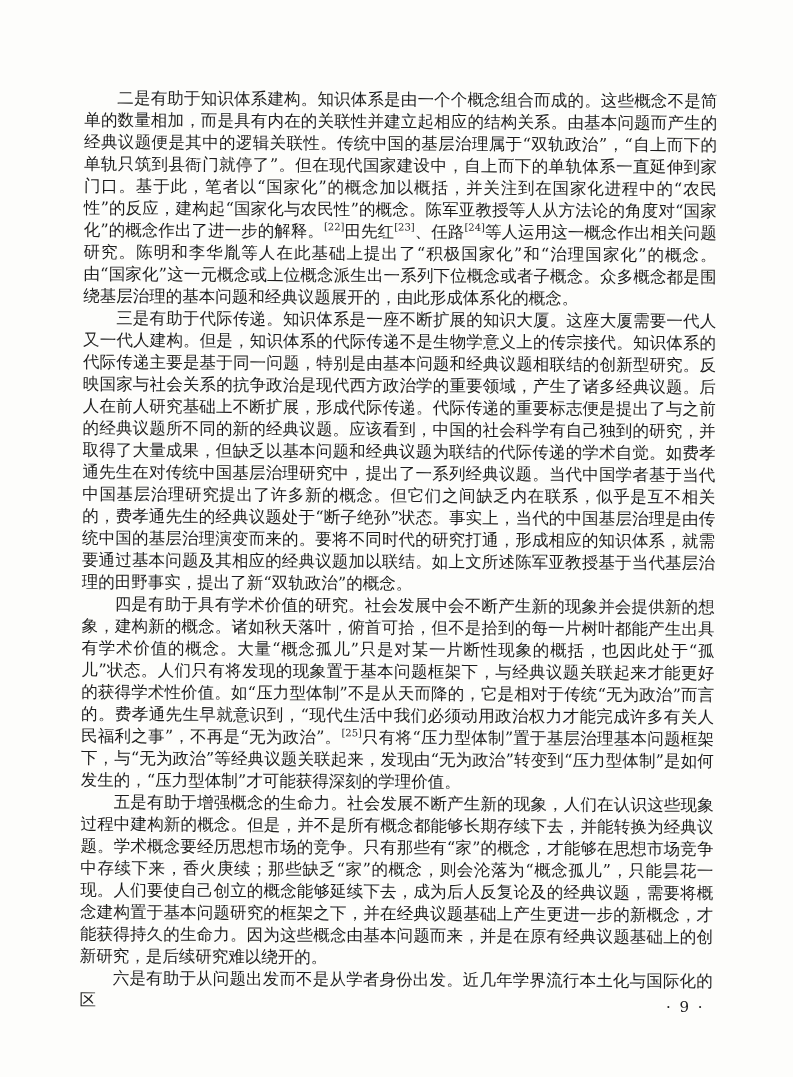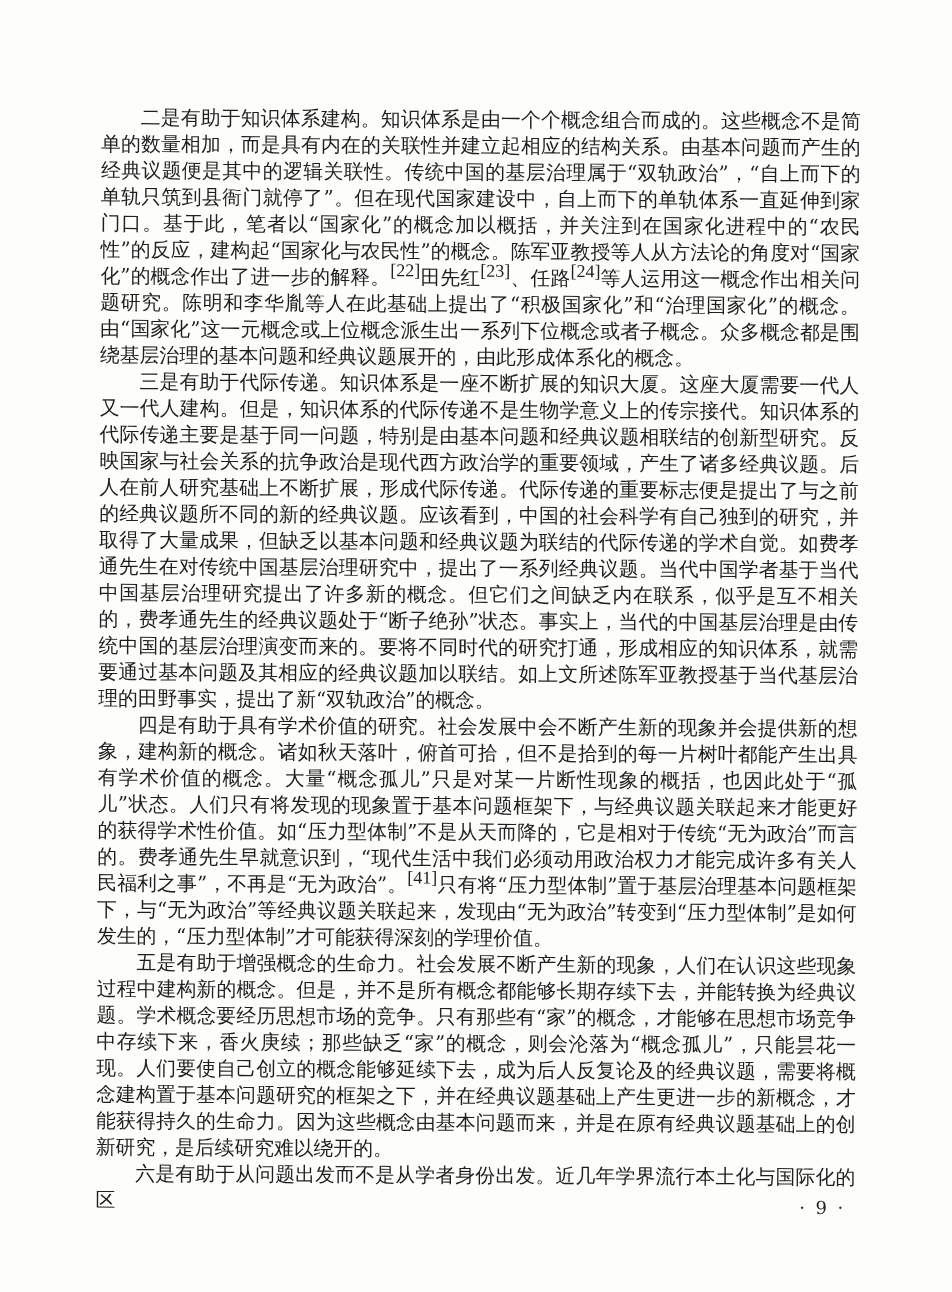--- a/index.html
+++ b/index.html
@@ -32,41 +32,40 @@
     transform: rotate(0.3deg);
     transform-origin: 50% 50%;
   }
   .para {
     margin: 0;
     padding: 0;
     text-indent: 2em;
     word-break: normal;
   }
   sup.ref {
-    font-size: 15px;
+    font-size: 10px;
     line-height: 0;
     vertical-align: super;
     letter-spacing: 0;
-    font-family: Liberation Serif, serif;
   }
   .page-number {
     position: absolute;
     left: 666px;
     top: 998px;
     font-size: 15px;
     color: #222;
     letter-spacing: 2px;
     white-space: nowrap;
   }
 </style>
 </head>
 <body>
 
 <div class="page">
   <div class="text-block">
     <p class="para">二是有助于知识体系建构。知识体系是由一个个概念组合而成的。这些概念不是简单的数量相加，而是具有内在的关联性并建立起相应的结构关系。由基本问题而产生的经典议题便是其中的逻辑关联性。传统中国的基层治理属于“双轨政治”，“自上而下的单轨只筑到县衙门就停了”。但在现代国家建设中，自上而下的单轨体系一直延伸到家门口。基于此，笔者以“国家化”的概念加以概括，并关注到在国家化进程中的“农民性”的反应，建构起“国家化与农民性”的概念。陈军亚教授等人从方法论的角度对“国家化”的概念作出了进一步的解释。<sup class="ref">[22]</sup>田先红<sup class="ref">[23]</sup>、任路<sup class="ref">[24]</sup>等人运用这一概念作出相关问题研究。陈明和李华胤等人在此基础上提出了“积极国家化”和“治理国家化”的概念。由“国家化”这一元概念或上位概念派生出一系列下位概念或者子概念。众多概念都是围绕基层治理的基本问题和经典议题展开的，由此形成体系化的概念。</p>
     <p class="para">三是有助于代际传递。知识体系是一座不断扩展的知识大厦。这座大厦需要一代人又一代人建构。但是，知识体系的代际传递不是生物学意义上的传宗接代。知识体系的代际传递主要是基于同一问题，特别是由基本问题和经典议题相联结的创新型研究。反映国家与社会关系的抗争政治是现代西方政治学的重要领域，产生了诸多经典议题。后人在前人研究基础上不断扩展，形成代际传递。代际传递的重要标志便是提出了与之前的经典议题所不同的新的经典议题。应该看到，中国的社会科学有自己独到的研究，并取得了大量成果，但缺乏以基本问题和经典议题为联结的代际传递的学术自觉。如费孝通先生在对传统中国基层治理研究中，提出了一系列经典议题。当代中国学者基于当代中国基层治理研究提出了许多新的概念。但它们之间缺乏内在联系，似乎是互不相关的，费孝通先生的经典议题处于“断子绝孙”状态。事实上，当代的中国基层治理是由传统中国的基层治理演变而来的。要将不同时代的研究打通，形成相应的知识体系，就需要通过基本问题及其相应的经典议题加以联结。如上文所述陈军亚教授基于当代基层治理的田野事实，提出了新“双轨政治”的概念。</p>
-    <p class="para">四是有助于具有学术价值的研究。社会发展中会不断产生新的现象并会提供新的想象，建构新的概念。诸如秋天落叶，俯首可拾，但不是拾到的每一片树叶都能产生出具有学术价值的概念。大量“概念孤儿”只是对某一片断性现象的概括，也因此处于“孤儿”状态。人们只有将发现的现象置于基本问题框架下，与经典议题关联起来才能更好的获得学术性价值。如“压力型体制”不是从天而降的，它是相对于传统“无为政治”而言的。费孝通先生早就意识到，“现代生活中我们必须动用政治权力才能完成许多有关人民福利之事”，不再是“无为政治”。<sup class="ref">[41]</sup>只有将“压力型体制”置于基层治理基本问题框架下，与“无为政治”等经典议题关联起来，发现由“无为政治”转变到“压力型体制”是如何发生的，“压力型体制”才可能获得深刻的学理价值。</p>
+    <p class="para">四是有助于具有学术价值的研究。社会发展中会不断产生新的现象并会提供新的想象，建构新的概念。诸如秋天落叶，俯首可拾，但不是拾到的每一片树叶都能产生出具有学术价值的概念。大量“概念孤儿”只是对某一片断性现象的概括，也因此处于“孤儿”状态。人们只有将发现的现象置于基本问题框架下，与经典议题关联起来才能更好的获得学术性价值。如“压力型体制”不是从天而降的，它是相对于传统“无为政治”而言的。费孝通先生早就意识到，“现代生活中我们必须动用政治权力才能完成许多有关人民福利之事”，不再是“无为政治”。<sup class="ref">[25]</sup>只有将“压力型体制”置于基层治理基本问题框架下，与“无为政治”等经典议题关联起来，发现由“无为政治”转变到“压力型体制”是如何发生的，“压力型体制”才可能获得深刻的学理价值。</p>
     <p class="para">五是有助于增强概念的生命力。社会发展不断产生新的现象，人们在认识这些现象过程中建构新的概念。但是，并不是所有概念都能够长期存续下去，并能转换为经典议题。学术概念要经历思想市场的竞争。只有那些有“家”的概念，才能够在思想市场竞争中存续下来，香火庚续；那些缺乏“家”的概念，则会沦落为“概念孤儿”，只能昙花一现。人们要使自己创立的概念能够延续下去，成为后人反复论及的经典议题，需要将概念建构置于基本问题研究的框架之下，并在经典议题基础上产生更进一步的新概念，才能获得持久的生命力。因为这些概念由基本问题而来，并是在原有经典议题基础上的创新研究，是后续研究难以绕开的。</p>
     <p class="para">六是有助于从问题出发而不是从学者身份出发。近几年学界流行本土化与国际化的区</p>
   </div>
   <div class="page-number">· 9 ·</div>
 </div>
 
 </body></html>

